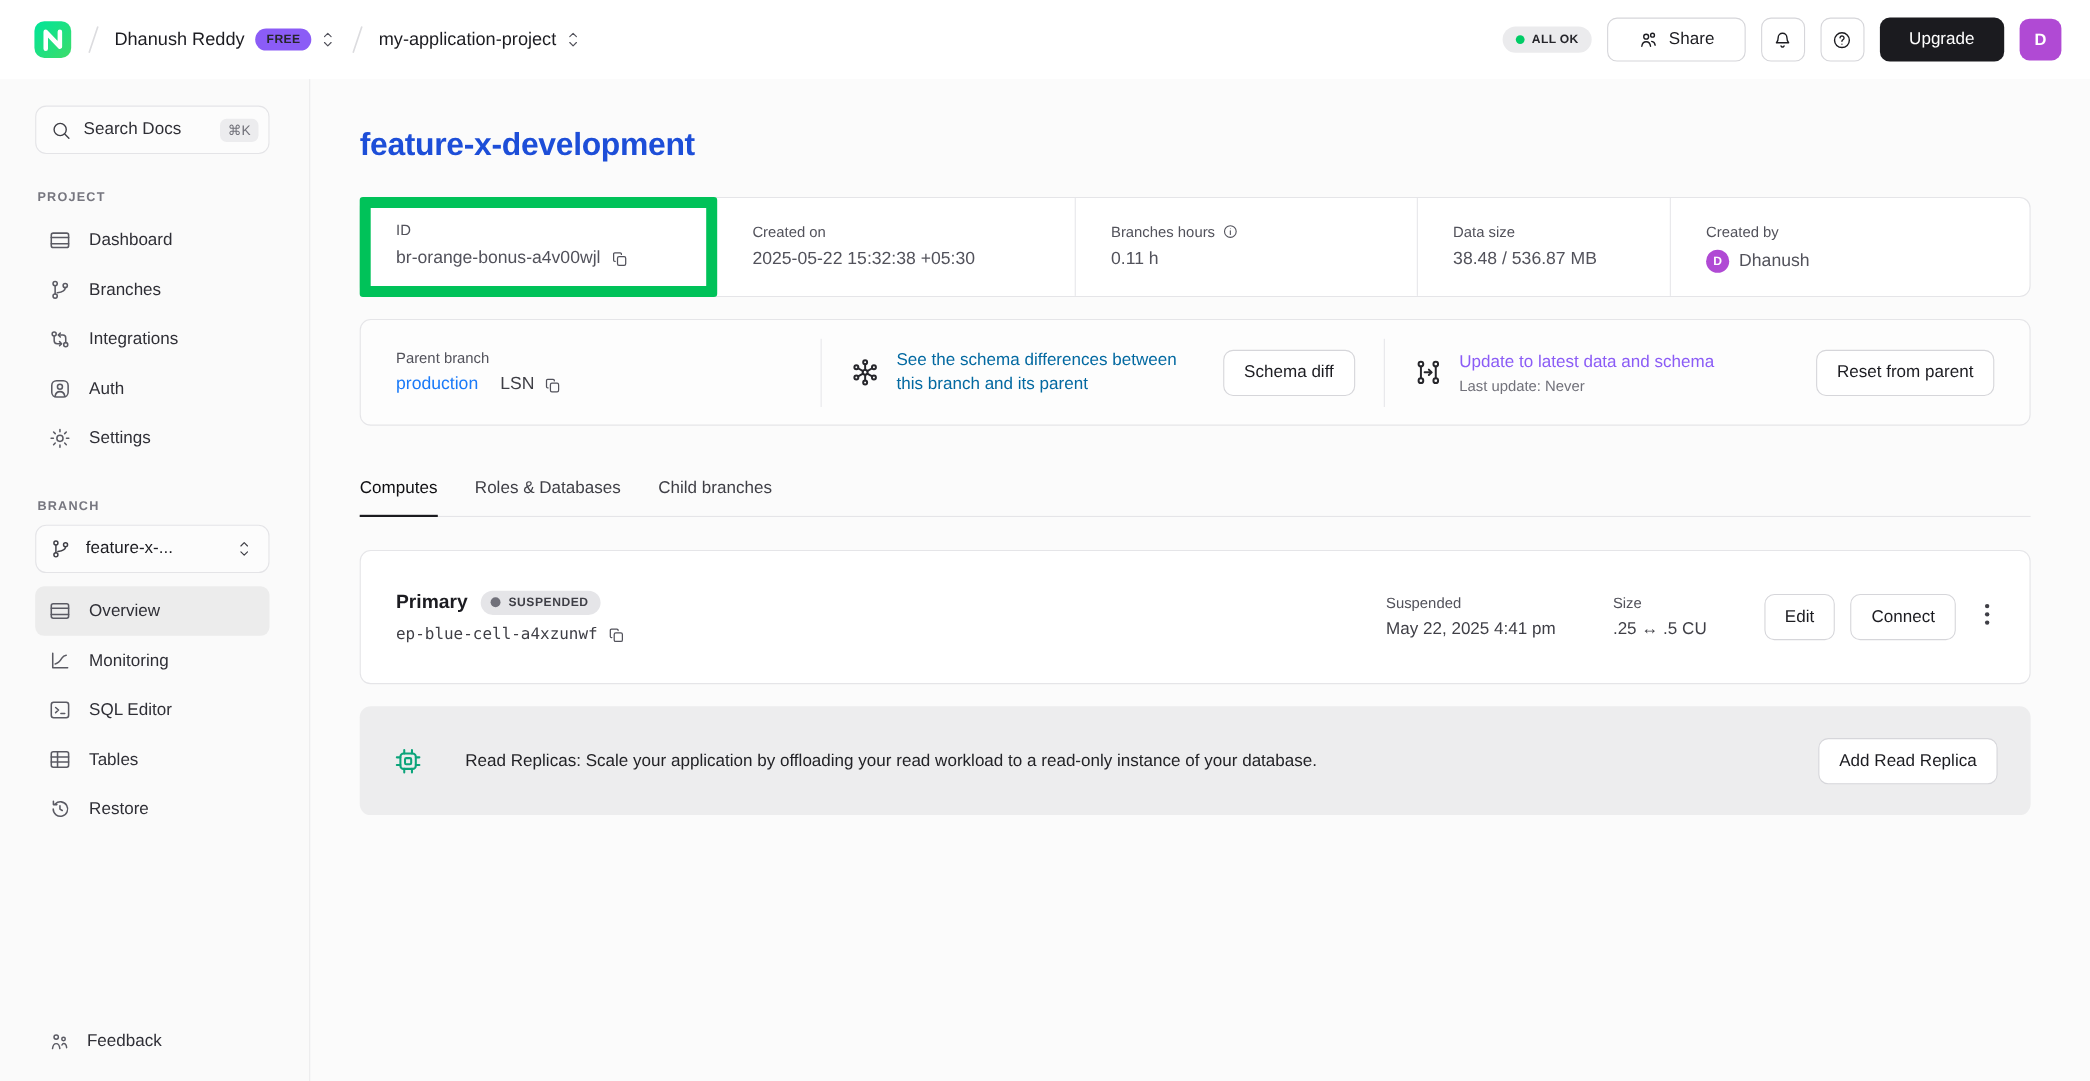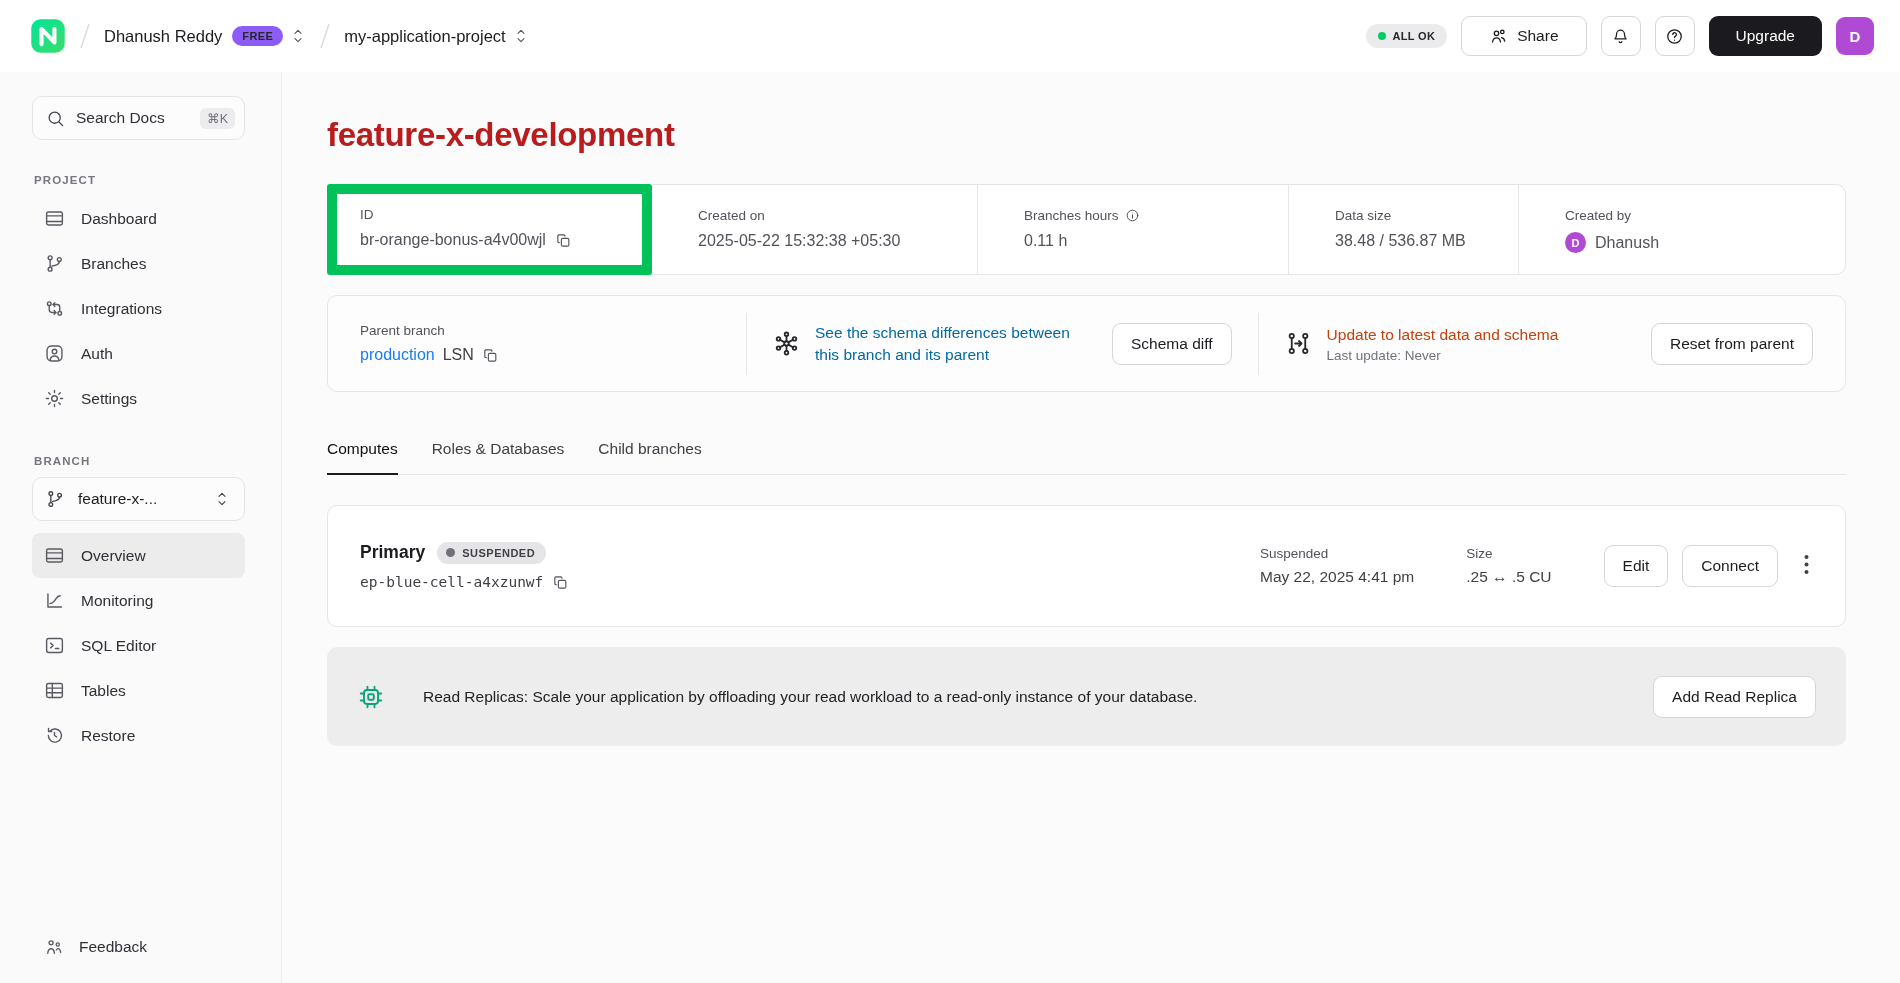--- a/index.html
+++ b/index.html
@@ -56,58 +56,58 @@
   .branch-select{height:44px;border:1px solid #e4e4e7;border-radius:10px;background:#fcfcfc;
     display:flex;align-items:center;gap:13px;padding:0 12px;margin-bottom:12px;cursor:pointer;}
   .branch-select .ic{color:#3f3f46;width:20px;height:20px;}
   .branch-select .updown{margin-left:auto;}
   .feedback{margin-top:auto;margin-bottom:26px;display:flex;align-items:center;gap:15px;
     padding:0 12px;color:#2f2f36;cursor:pointer;}
   .feedback .ic{color:#5a5a63;width:20px;height:20px;}
 
   
   .title-row{display:flex;align-items:center;margin-top:44px;}
-  h1{font-size:33px;font-weight:bold;letter-spacing:-.3px;color:#b91c1c;}
+  h1{font-size:29px;font-weight:bold;letter-spacing:-.3px;color:#1d4ed8;}
   .title-actions{margin-left:auto;display:flex;gap:14px;}
   .btn{height:42px;border:1px solid #d6d6da;border-radius:9px;background:#fff;display:inline-flex;
     align-items:center;justify-content:center;gap:9px;padding:0 18px;font-size:15.5px;color:#1c1c21;
     cursor:pointer;white-space:nowrap;font-weight:500;}
   .btn.disabled{color:#b4b4bc;border-color:#e6e6e9;background:transparent;cursor:default;}
   .btn .chev{color:#3f3f46;}
 
   
   .info-card{margin-top:30px;background:#fff;border:1px solid #e5e5e8;border-radius:10px;
     height:91px;display:flex;position:relative;}
-  .cell{padding:23px 0 0 46px;}
+  .cell{padding:23px 0 0 32px;}
   .cell .label{font-size:13.5px;color:#52525b;display:flex;align-items:center;gap:6px;margin-bottom:9px;}
   .cell .value{font-size:16px;color:#52525b;display:flex;align-items:center;gap:9px;}
   .cell-id{width:325px;border:10px solid var(--highlight-green);border-radius:3px;
     height:calc(100% + 2px);margin:-1px 0 0 -1px;padding:13px 0 0 23px;}
   .cell-created{width:325px;}
   .cell-hours{width:311px;border-left:1px solid #e7e7ea;}
   .cell-size{width:230px;border-left:1px solid #e7e7ea;}
   .cell-by{flex:1;border-left:1px solid #e7e7ea;}
   .copy-btn{color:#52525b;cursor:pointer;display:inline-flex;}
   .mini-avatar{width:21px;height:21px;border-radius:50%;background:var(--avatar-purple);color:#fff;
     font-size:11px;font-weight:bold;display:inline-flex;align-items:center;justify-content:center;}
 
   
   .parent-card{margin-top:20px;background:#fdfdfd;border:1px solid #e5e5e8;border-radius:10px;
     height:97px;display:flex;align-items:center;padding:0 32px;}
   .parent-col1{width:386px;}
   .parent-col1 .label{font-size:13.5px;color:#52525b;margin-bottom:8px;}
   .parent-col1 .value{display:flex;align-items:center;gap:8px;font-size:16px;}
   .link{color:var(--link-blue);cursor:pointer;}
-  .lsn{color:#3f3f46;}
+  .lsn{color:#3f3f46;margin-left:12px;}
   .vdiv{width:1px;height:62px;background:#e7e7ea;flex:none;}
   .parent-col2{display:flex;align-items:center;gap:15px;padding:0 26px;}
   .parent-col2 .desc{max-width:282px;font-size:15.5px;color:#0369a1;line-height:1.4;}
   .parent-col3{display:flex;align-items:center;gap:15px;padding-left:26px;flex:1;}
   .upd-block{max-width:232px;}
-  .upd-block .desc{font-size:15.5px;color:#c2410c;line-height:1.4;}
+  .upd-block .desc{font-size:15.5px;color:#8b5cf6;line-height:1.4;}
   .upd-block .sub{font-size:13.5px;color:#71717a;margin-top:3px;}
   .ic-schema,.ic-reset{color:#26262b;width:27px;height:27px;}
   .parent-col3 .btn{margin-left:auto;}
 
   
   .tabs{display:flex;gap:34px;margin-top:48px;border-bottom:1px solid #e5e5e8;}
   .tab{padding-bottom:15px;font-size:15.5px;color:#3f3f46;cursor:pointer;
     border-bottom:2px solid transparent;margin-bottom:-1px;}
   .tab.active{color:#0f0f12;border-bottom-color:#1b1b1f;font-weight:500;}
 

